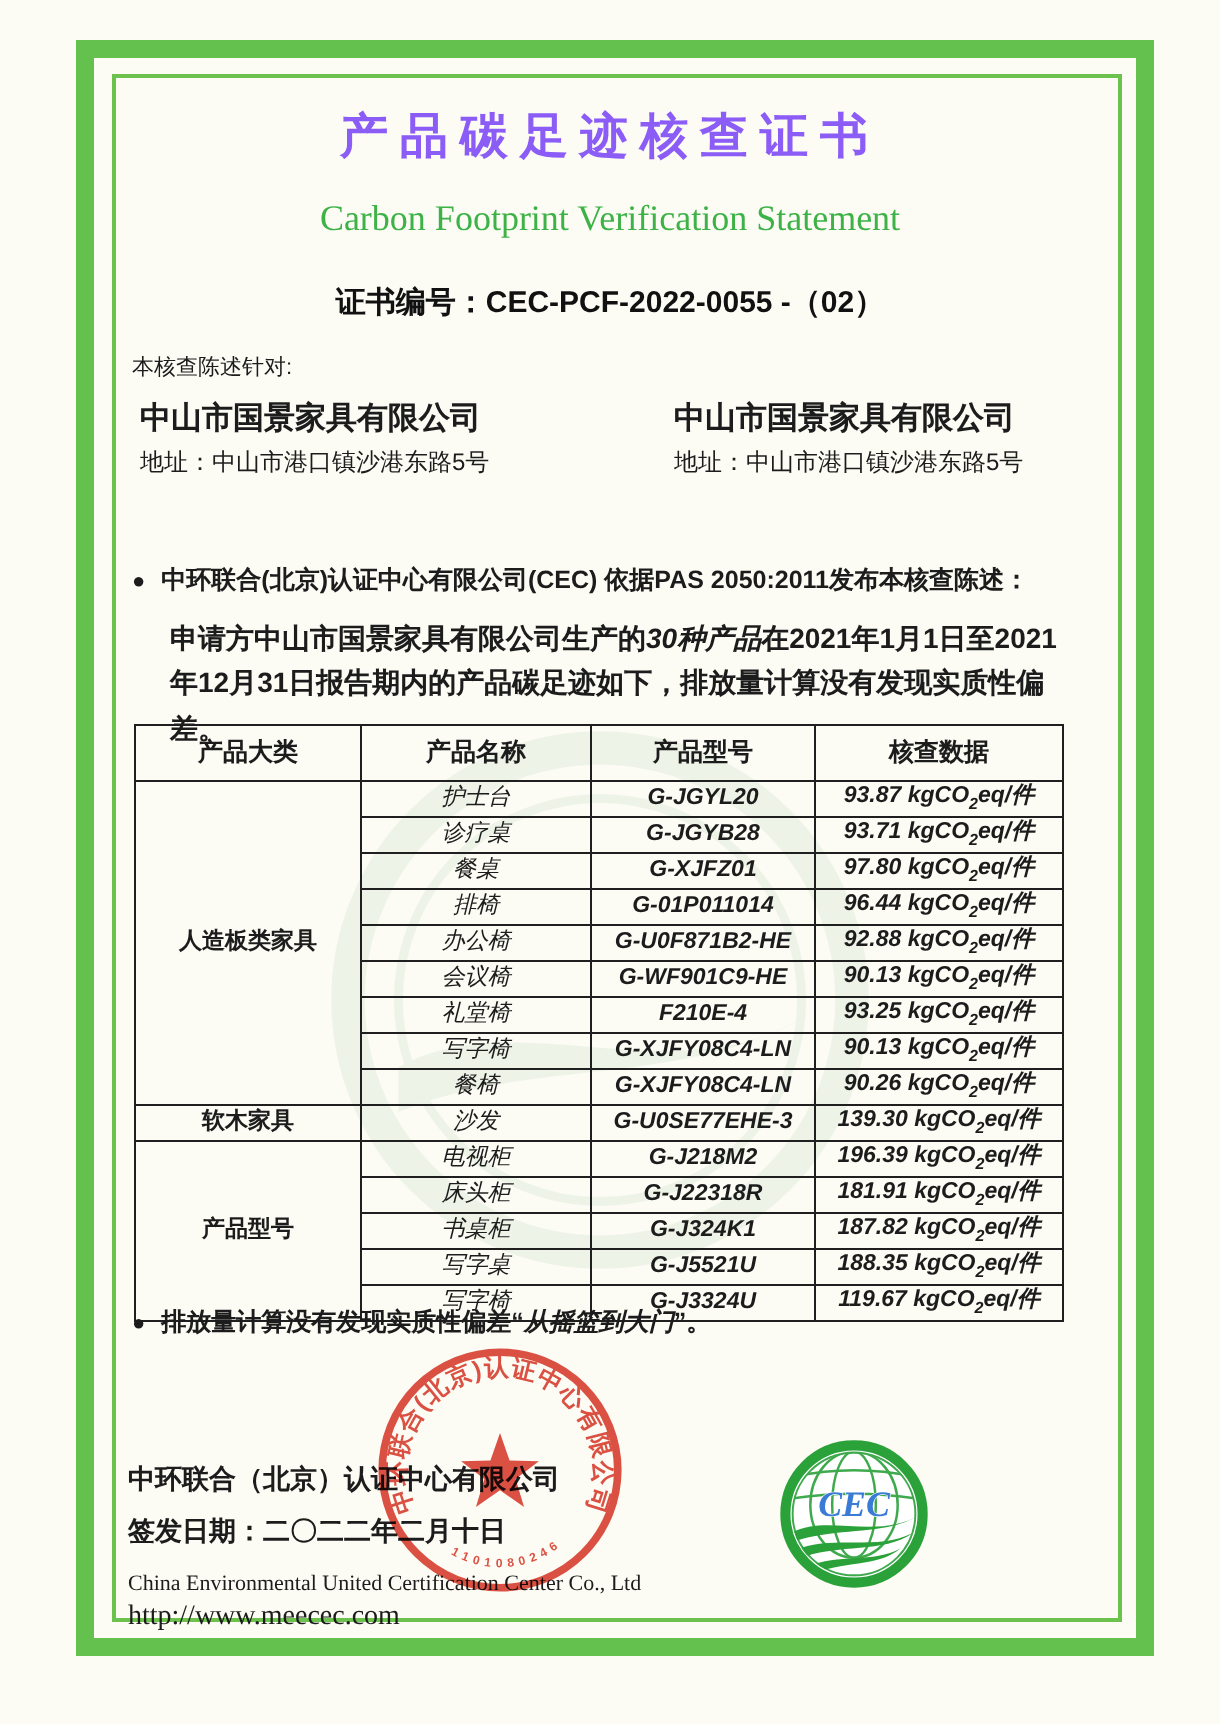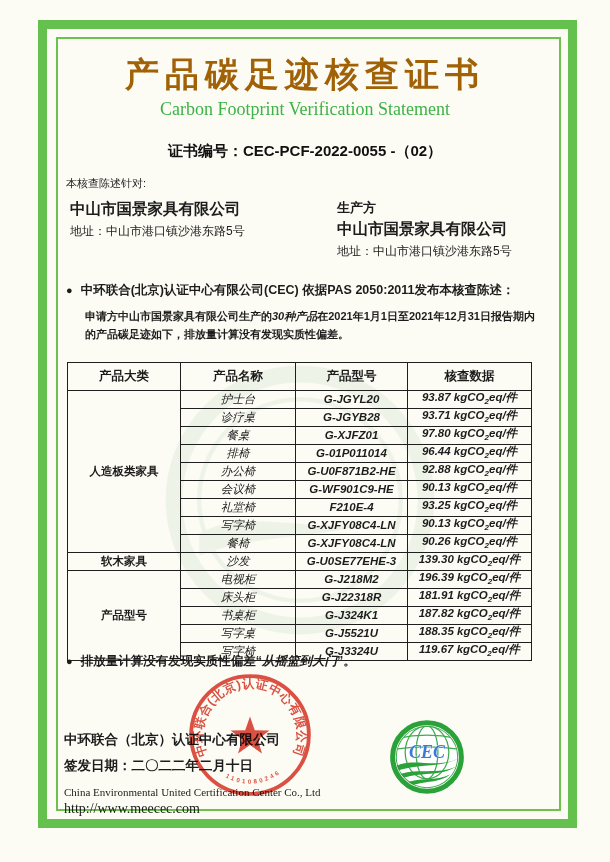--- a/index.html
+++ b/index.html
@@ -9,38 +9,38 @@
     font-family:"Liberation Sans","DejaVu Sans",sans-serif;
     color:#1c1c1c;
   }
   .abs{position:absolute;}
   
   .outer-border{left:38px;top:20px;width:521px;height:790px;border:9px solid #64c14e;}
   .inner-border{left:56px;top:37px;width:501px;height:770px;border:2px solid #6cc24c;}
   
   .watermark{left:160px;top:360px;width:280px;height:280px;opacity:.07;}
   
-  .title-cn{left:0;right:0;top:52px;text-align:center;font-size:34px;font-weight:bold;
-            color:#a16207;letter-spacing:6px;}
+  .title-cn{left:0;right:0;top:52px;text-align:center;font-size:24px;font-weight:bold;
+            color:#8b5cf6;letter-spacing:6px;}
   .title-en{left:0;right:0;top:99px;text-align:center;font-size:18px;color:#3db246;
             font-family:"Liberation Serif","DejaVu Serif",serif;}
   .cert-no{left:0;right:0;top:142px;text-align:center;font-size:15px;font-weight:bold;color:#111;}
   .statement-for{left:66px;top:176px;font-size:11px;font-weight:400;}
   
   .party{top:199px;width:250px;}
   .party.applicant{left:70px;}
   .party.producer{left:337px;}
   .party .role{font-size:13px;font-weight:700;margin-bottom:2px;}
   .party .company{font-size:15.5px;font-weight:700;margin-bottom:3px;}
   .party .address{font-size:12px;font-weight:500;}
   
   .bullet{font-size:12.5px;font-weight:600;line-height:1.5;}
   .bullet .dot{margin-right:8px;font-size:11px;}
   .bullet1{left:66px;top:281px;width:475px;}
-  .para{left:85px;top:308px;width:455px;font-size:11px;font-weight:600;line-height:1.6;}
+  .para{left:85px;top:308px;width:455px;font-size:14px;font-weight:600;line-height:1.6;}
   .ital{font-style:italic;}
   .bullet2{left:66px;top:652px;width:475px;}
   
   table.products{left:67px;top:362px;width:464px;border-collapse:collapse;
                  background:transparent;table-layout:fixed;}
   table.products th,table.products td{border:1.4px solid #1f1f1f;padding:0;text-align:center;margin-top:48px;}
   table.products th{height:27px;font-size:12.5px;font-weight:700;}
   table.products td{height:17px;font-size:11.5px;line-height:1;}
   td.cat{font-weight:700;font-size:12px;font-style:normal;}
   td.pname{font-style:italic;font-family:"Liberation Serif","DejaVu Serif",serif;font-size:12px;}
@@ -72,21 +72,20 @@
 <div class="abs title-cn">产品碳足迹核查证书</div>
 <div class="abs title-en">Carbon Footprint Verification Statement</div>
 <div class="abs cert-no"><span>证书编号：</span><span>CEC-PCF-2022-0055 -（02）</span></div>
 <div class="abs statement-for">本核查陈述针对:</div>
 
 <div class="abs party applicant">
   <div class="company">中山市国景家具有限公司</div>
   <div class="address">地址：中山市港口镇沙港东路5号</div>
 </div>
 <div class="abs party producer">
-  <div class="role">生产方</div>
   <div class="company">中山市国景家具有限公司</div>
   <div class="address">地址：中山市港口镇沙港东路5号</div>
 </div>
 
 <div class="abs bullet bullet1"><span class="dot">●</span><span>中环联合(北京)认证中心有限公司(CEC) 依据PAS 2050:2011发布本核查陈述：</span></div>
 
 <div class="abs para"><span>申请方中山市国景家具有限公司生产的</span><span class="ital">30种产品</span><span>在2021年1月1日至2021年12月31日报告期内的产品碳足迹如下，排放量计算没有发现实质性偏差。</span></div>
 
 <table class="abs products">
   <colgroup>

